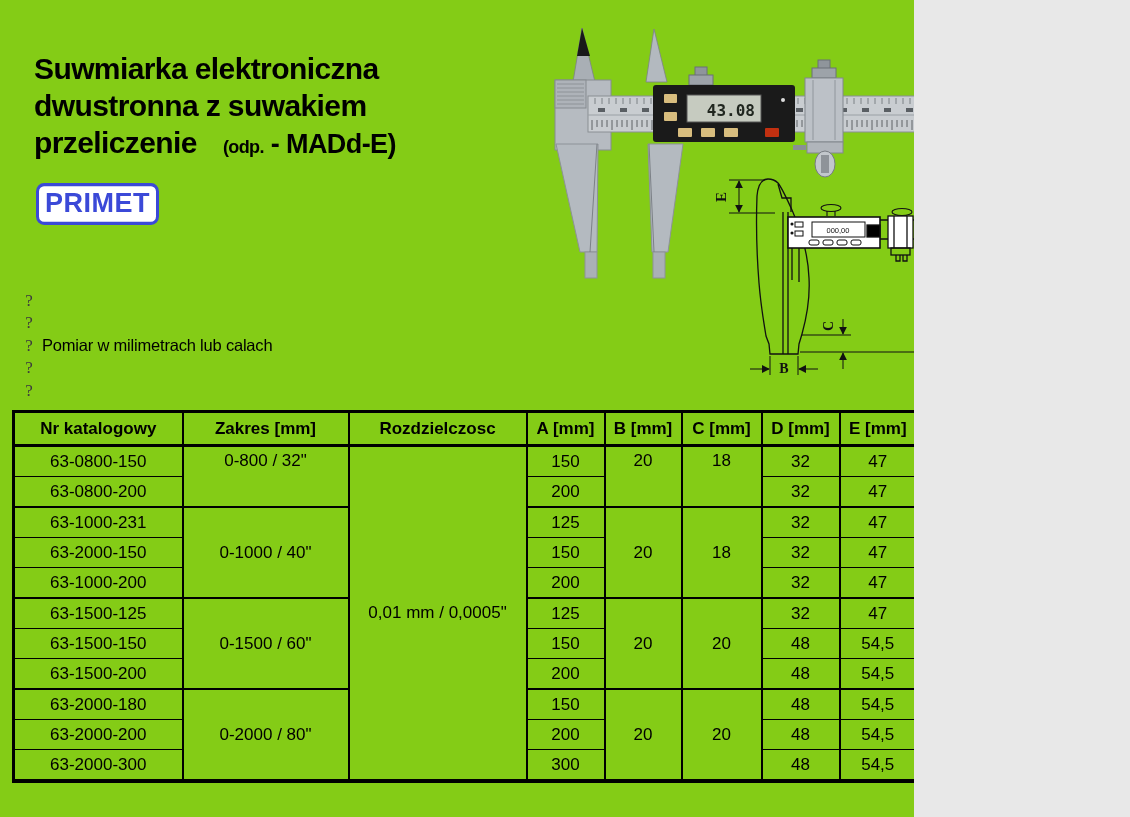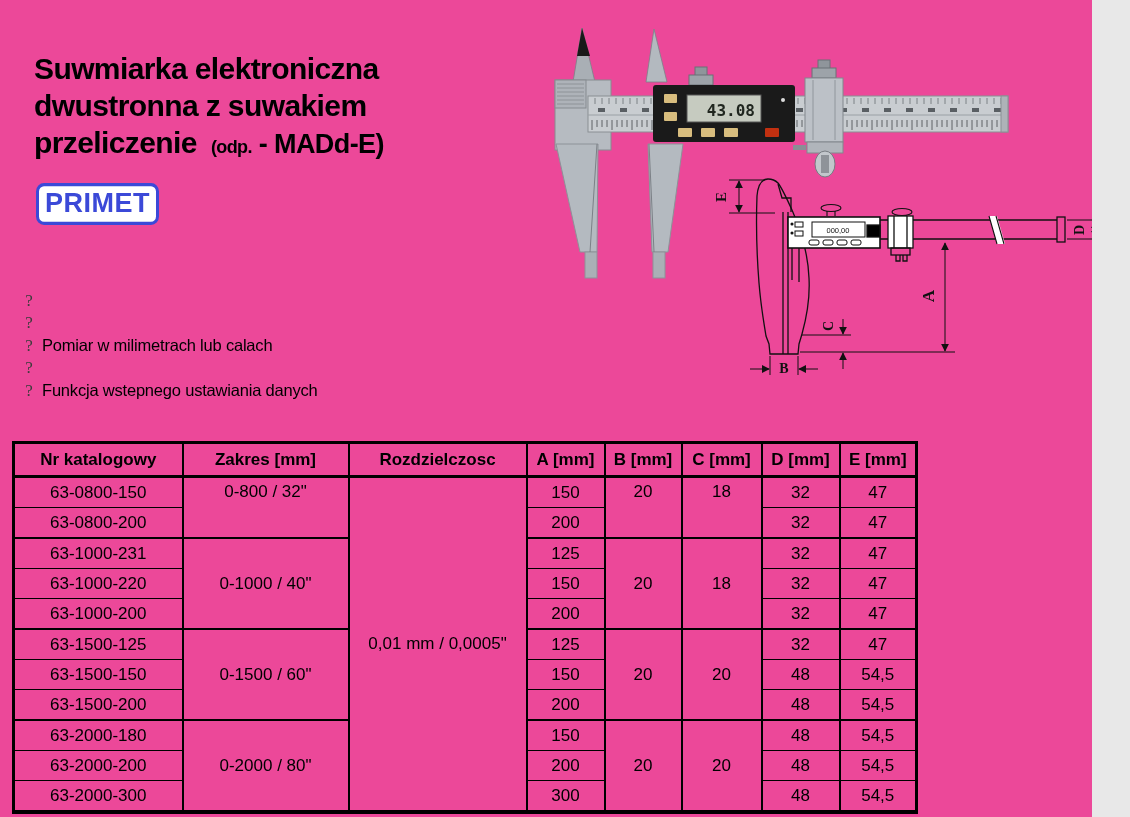--- a/index.html
+++ b/index.html
@@ -1,44 +1,44 @@
 <!DOCTYPE html>
 <html><head>
 <meta charset="utf-8">
 <style>
   html,body{margin:0;padding:0;background:#e8e8e8;}
-  .page{position:relative;width:1092px;height:817px;background:#ec4899;overflow:hidden;
+  .page{position:relative;width:914px;height:817px;background:#84cc16;overflow:hidden;
         font-family:"Liberation Sans",sans-serif;color:#000;}
 
   
   .title{position:absolute;left:34px;top:50px;font-weight:bold;font-size:30px;
          line-height:37px;letter-spacing:-0.6px;}
   .title .line{white-space:nowrap;}
-  .title .variant{font-size:27px;font-weight:bold;margin-left:14px;}
+  .title .variant{font-size:27px;font-weight:bold;margin-left:26px;}
   .title .variant .small{font-size:18px;font-weight:bold;}
 
   
   .logo{position:absolute;left:36px;top:184px;display:inline-block;
         border:3px solid #3b49d8;border-radius:8px;padding:1px 6px 2px 6px;
         color:#3b49d8;font-weight:bold;font-size:27px;letter-spacing:0.5px;
         transform:scaleY(1.05);background:#fff;}
 
   
   .features{position:absolute;left:16px;top:291px;width:1080px;}
   .feature{display:flex;align-items:baseline;height:22.4px;font-size:16.5px;}
   .feature .bullet{width:26px;text-align:center;font-family:"Liberation Serif",serif;
                    color:#3d3d3d;font-size:17px;flex:0 0 26px;}
   .feature .ftext{white-space:nowrap;letter-spacing:-0.2px;}
 
   
   .photo-wrap{position:absolute;left:540px;top:12px;}
   .diagram-wrap{position:absolute;left:695px;top:168px;}
 
   
-  .spec{position:absolute;left:12px;top:441px;}
+  .spec{position:absolute;left:12px;top:410px;}
   table.spec-table{border-collapse:collapse;table-layout:fixed;width:903px;
                    border:3px solid #000;border-bottom-width:4px;}
   .spec-table th,.spec-table td{border:1px solid #000;border-left-width:2px;border-right-width:2px;
       text-align:center;padding:0 2px;font-size:17px;overflow:hidden;}
   .spec-table th{height:31px;font-weight:bold;border-bottom-width:3px;}
   .spec-table td{height:29px;font-weight:normal;vertical-align:middle;margin-top:36px;}
   .spec-table tr.grp td{border-top-width:2px;}
   .spec-table td.vtop{vertical-align:top;padding-top:4px;}
 </style>
 </head>
@@ -63,21 +63,20 @@
     </div>
     <div class="feature">
       <span class="bullet">?</span>
       <span class="ftext">Pomiar w milimetrach lub calach</span>
     </div>
     <div class="feature">
       <span class="bullet">?</span>
     </div>
     <div class="feature">
       <span class="bullet">?</span>
-      <span class="ftext">Funkcja wstepnego ustawiania danych</span>
     </div>
   </div>
 
   <div class="photo-wrap">
     <svg width="490" height="330" viewBox="0 0 490 330">
 
       <polygon points="33,70 42,16 55,70" fill="#a9afb5" stroke="#7c8288" stroke-width="0.8"></polygon>
       <polygon points="37,44 42,16 50,44" fill="#191919"></polygon>
       <polygon points="106,70 114,17 127,70" fill="#b3b9bf" stroke="#7c8288" stroke-width="0.8"></polygon>
 
@@ -272,21 +271,21 @@
         <tr class="grp">
           <td>63-1000-231</td>
           <td rowspan="3">0-1000 / 40"</td>
           <td>125</td>
           <td rowspan="3">20</td>
           <td rowspan="3">18</td>
           <td>32</td>
           <td>47</td>
         </tr>
         <tr>
-          <td>63-1000-220</td>
+          <td>63-2000-150</td>
           <td>150</td>
           <td>32</td>
           <td>47</td>
         </tr>
         <tr>
           <td>63-1000-200</td>
           <td>200</td>
           <td>32</td>
           <td>47</td>
         </tr>

